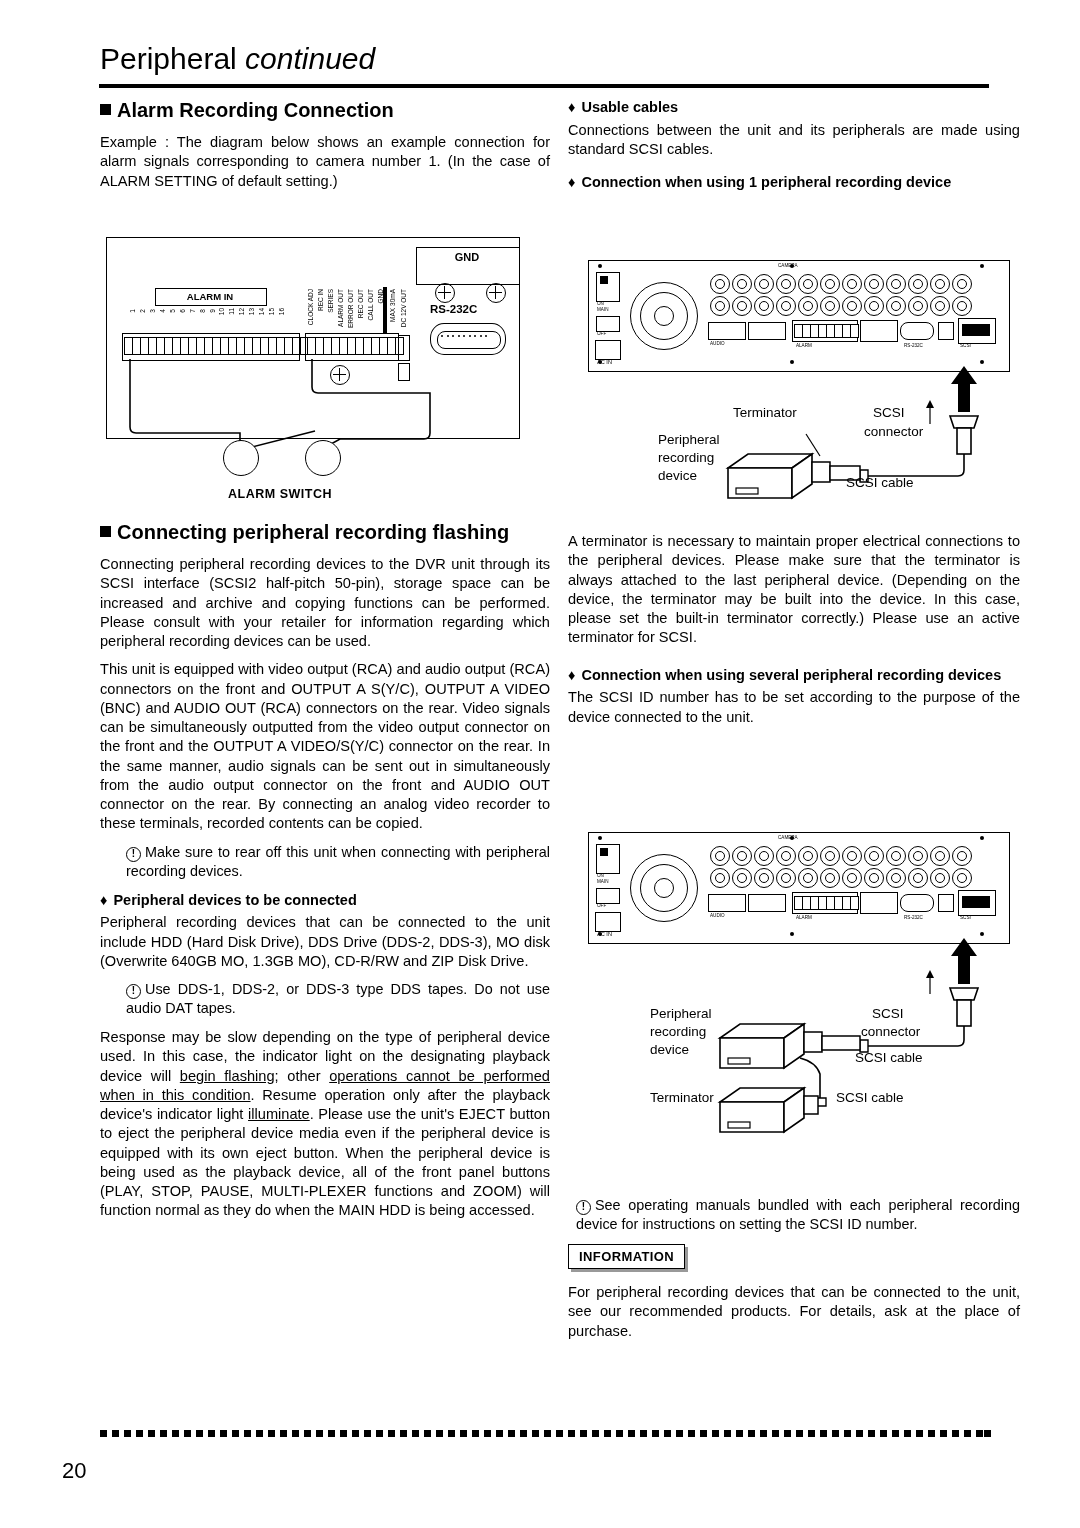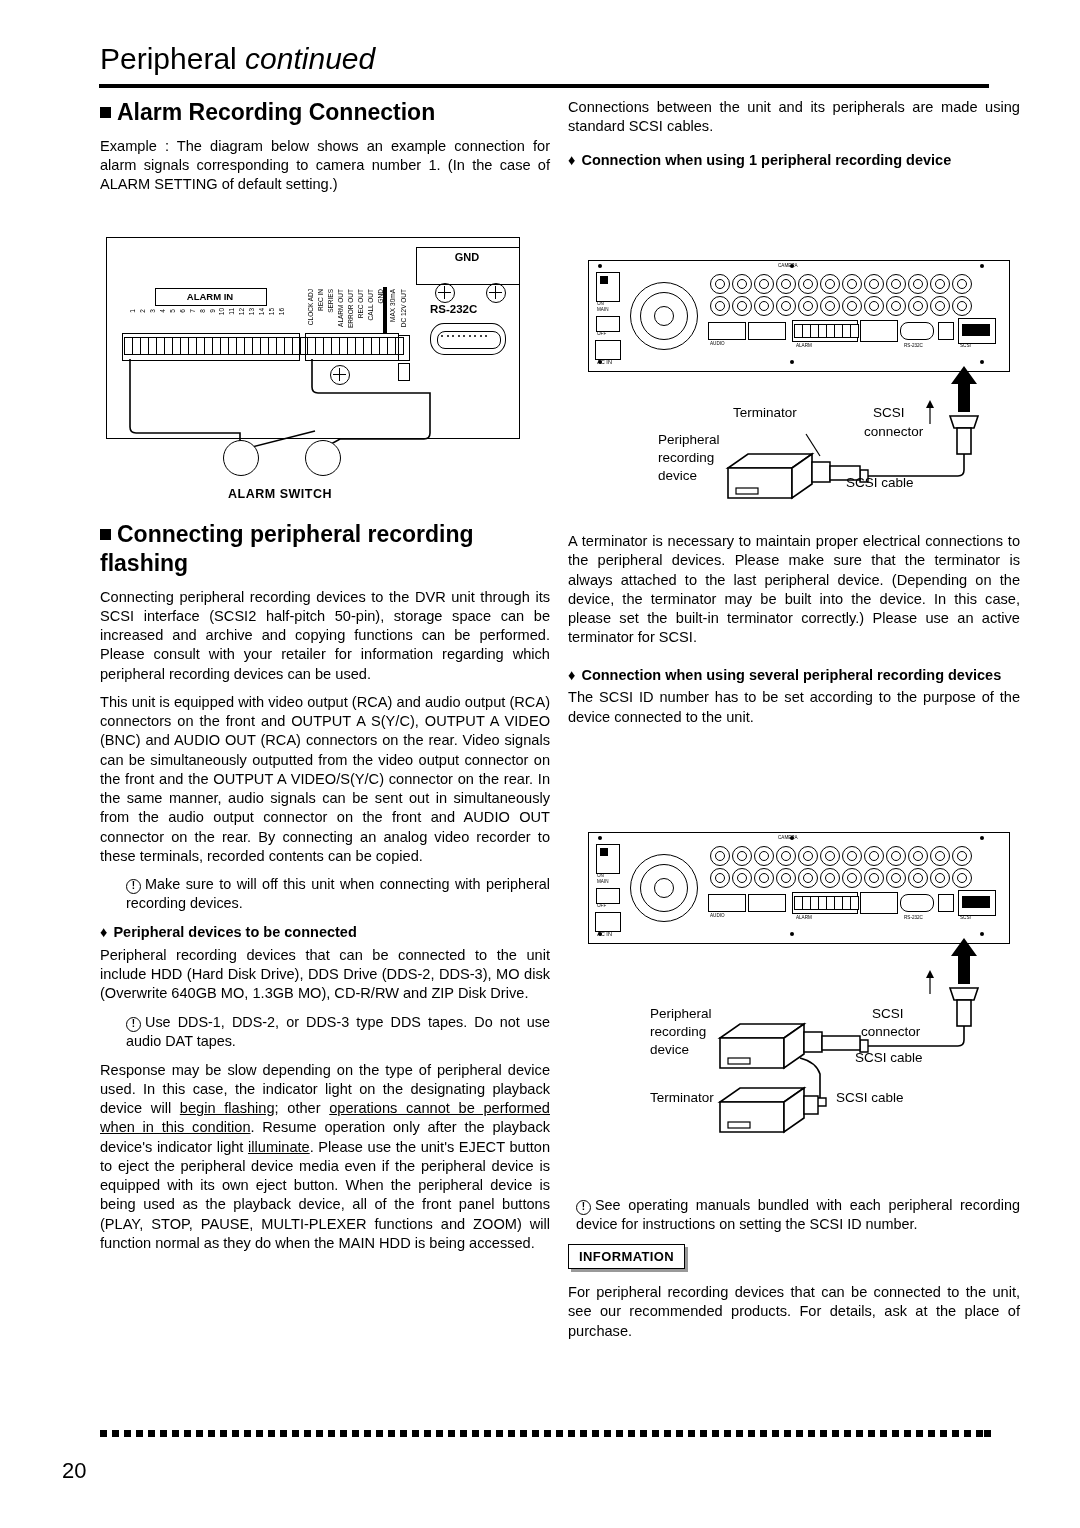--- a/index.html
+++ b/index.html
@@ -21,21 +21,21 @@
   .header-title .cont { font-style:italic; font-weight:400; }
   .header-rule {
     position:absolute; left:99px; top:84px; width:890px; height:4px; background:#000;
   }
 
   
   .col-left { position:absolute; left:100px; top:98px; width:450px; }
   .col-right { position:absolute; left:568px; top:98px; width:452px; }
 
   h2.sec {
-    font-size:23px; font-weight:bold; margin:0 0 10px 0; line-height:1.25;
+    font-size:20px; font-weight:bold; margin:0 0 10px 0; line-height:1.25;
   }
   h2.sec .sq {
     display:inline-block; width:11px; height:11px; background:#000;
     margin-right:6px; vertical-align:2px;
   }
   h3.sub {
     font-size:14.5px; font-weight:bold; margin:0 0 4px 0; line-height:1.3;
   }
   h3.sub .dia { margin-right:6px; }
   p.body {
@@ -253,36 +253,39 @@
   </div>
 
   <div style="position:absolute; left:100px; top:520px; width:450px;">
     <h2 class="sec">
       <span class="sq"></span><span>Connecting peripheral recording flashing</span>
     </h2>
     <p class="body">Connecting peripheral recording devices to the DVR unit through its SCSI interface (SCSI2 half-pitch 50-pin), storage space can be increased and archive and copying functions can be performed. Please consult with your retailer for information regarding which peripheral recording devices can be used.</p>
     <p class="body">This unit is equipped with video output (RCA) and audio output (RCA) connectors on the front and OUTPUT A S(Y/C), OUTPUT A VIDEO (BNC) and AUDIO OUT (RCA) connectors on the rear. Video signals can be simultaneously outputted from the video output connector on the front and the OUTPUT A VIDEO/S(Y/C) connector on the rear. In the same manner, audio signals can be sent out in simultaneously from the audio output connector on the front and AUDIO OUT connector on the rear. By connecting an analog video recorder to these terminals, recorded contents can be copied.</p>
 
     <div class="indent-note">
-      <span class="warn-icon">!</span><span>Make sure to will off this unit when connecting with peripheral recording devices.</span>
+      <span class="warn-icon">!</span><span>Make sure to rear off this unit when connecting with peripheral recording devices.</span>
     </div>
 
     <h3 class="sub">
       <span class="dia">♦</span><span>Peripheral devices to be connected</span>
     </h3>
     <p class="body">Peripheral recording devices that can be connected to the unit include HDD (Hard Disk Drive), DDS Drive (DDS-2, DDS-3), MO disk (Overwrite 640GB MO, 1.3GB MO), CD-R/RW and ZIP Disk Drive.</p>
 
     <div class="indent-note">
       <span class="warn-icon">!</span><span>Use DDS-1, DDS-2, or DDS-3 type DDS tapes. Do not use audio DAT tapes.</span>
     </div>
 
     <p class="body"><span>Response may be slow depending on the type of peripheral device used. In this case, the indicator light on the designating playback device will </span><span class="u">begin flashing</span><span>; other </span><span class="u">operations cannot be performed when in this condition</span><span>. Resume operation only after the playback device's indicator light </span><span class="u">illuminate</span><span>. Please use the unit's EJECT button to eject the peripheral device media even if the peripheral device is equipped with its own eject button. When the peripheral device is being used as the playback device, all of the front panel buttons (PLAY, STOP, PAUSE, MULTI-PLEXER functions and ZOOM) will function normal as they do when the MAIN HDD is being accessed.</span></p>
   </div>
 
   <div class="col-right">
+    <h3 class="sub">
+      <span class="dia">♦</span><span>Usable cables</span>
+    </h3>
     <p class="body">Connections between the unit and its peripherals are made using standard SCSI cables.</p>
 
     <h3 class="sub" style="margin-top:14px;">
       <span class="dia">♦</span><span>Connection when using 1 peripheral recording device</span>
     </h3>
   </div>
 
   <div style="position:absolute; left:568px; top:250px; width:452px; height:265px;">
 
     <div class="rear" style="left:20px; top:10px; width:420px; height:110px;">

